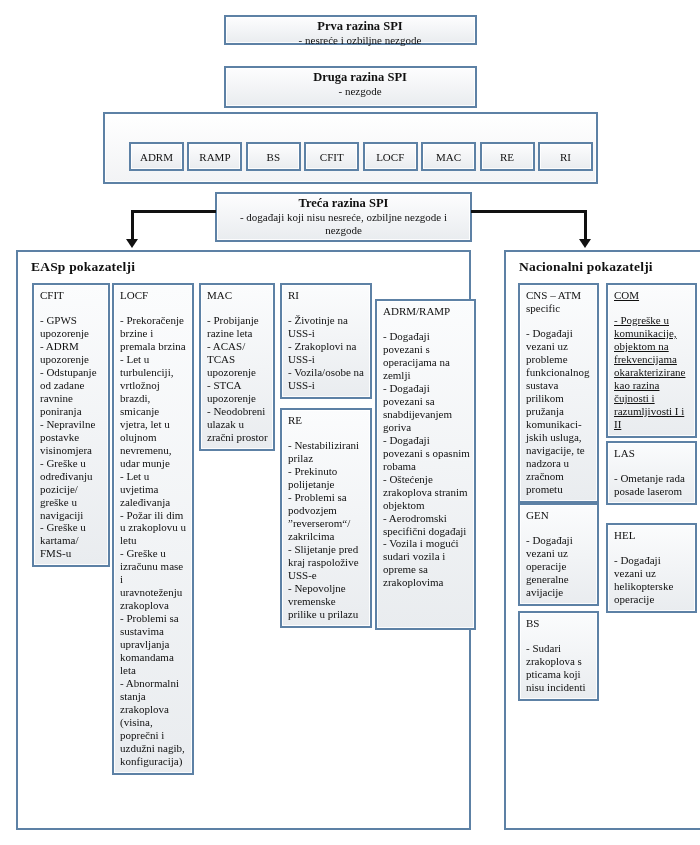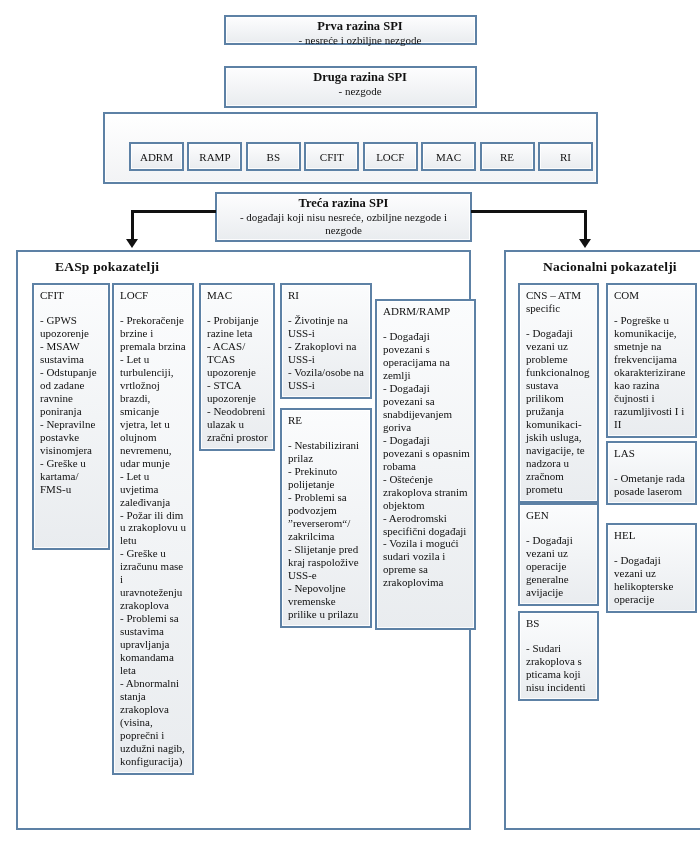--- a/index.html
+++ b/index.html
@@ -23,21 +23,21 @@
     display:flex; align-items:flex-end; justify-content:space-between;
     padding:0 3px 11px 24px; box-shadow: inset 0 0 0 1px rgba(255,255,255,.85);
   }
   .cat-box {
     width:55px; height:29px; border:2px solid var(--box-border,#5d81a5);
     background:linear-gradient(180deg,#fdfdfe,#e9ecef);
     display:flex; align-items:center; justify-content:center;
     font-size:11px; box-shadow: inset 0 0 0 1px rgba(255,255,255,.85);
   }
 
-  .panel { position:absolute; border:2px solid var(--box-border,#5d81a5); background:#fff;padding-left:24px; }
+  .panel { position:absolute; border:2px solid var(--box-border,#5d81a5); background:#fff; }
   .panel-header { font-weight:bold; font-size:13.5px; padding:7px 0 0 13px; letter-spacing:.2px; }
 
   .mini {
     position:absolute; border:2px solid var(--box-border,#5d81a5);
     background:linear-gradient(180deg,#fbfcfd 0%, #e9ecef 100%);
     font-size:11px; line-height:1.18; padding:4px 4px 5px 6px;
     box-shadow: inset 0 0 0 1px rgba(255,255,255,.85);
   }
   .mini-title { margin-bottom:12px; }
   .mini-items div { margin:0; }
@@ -90,23 +90,24 @@
   <div class="v-line" style="left:584px; top:210px; height:30px;"></div>
   <div class="arrow-head" style="left:579px; top:239px;"></div>
 
   <div class="panel" style="left:16px; top:250px; width:455px; height:580px;">
     <div class="panel-header">EASp pokazatelji</div>
 
     <div class="mini" style="left:14px; top:31px; width:78px; min-height:267px;">
       <div class="mini-title">CFIT</div>
       <div class="mini-items">
           <div>- GPWS upozorenje</div>
-          <div>- MSAW sustavima</div>
+          <div>- ADRM upozorenje</div>
           <div>- Odstupanje od zadane ravnine poniranja</div>
           <div>- Nepravilne postavke visinomjera</div>
+          <div>- Greške u određivanju pozicije/ greške u navigaciji</div>
           <div>- Greške u kartama/ FMS-u</div>
         </div>
     </div>
 
     <div class="mini" style="left:94px; top:31px; width:82px; min-height:470px;">
       <div class="mini-title">LOCF</div>
       <div class="mini-items">
           <div>- Prekoračenje brzine i premala brzina</div>
           <div>- Let u turbulenciji, vrtložnoj brazdi, smicanje vjetra, let u olujnom nevremenu, udar munje</div>
           <div>- Let u uvjetima zaleđivanja</div>
@@ -177,24 +178,24 @@
         </div>
     </div>
 
     <div class="mini" style="left:12px; top:359px; width:81px; min-height:84px;">
       <div class="mini-title">BS</div>
       <div class="mini-items">
           <div>- Sudari zrakoplova s pticama koji nisu incidenti</div>
         </div>
     </div>
 
-    <div class="mini" style="left:100px; top:31px; width:91px; min-height:146px;">
+    <div class="mini" style="left:100px; top:31px; width:91px; min-height:146px;text-decoration:underline;">
       <div class="mini-title">COM</div>
       <div class="mini-items">
-          <div>- Pogreške u komunikacije, smetnje na frekvencijama okarakterizirane kao razina čujnosti i razumljivosti I i II</div>
+          <div>- Pogreške u komunikacije, objektom na frekvencijama okarakterizirane kao razina čujnosti i razumljivosti I i II</div>
         </div>
     </div>
 
     <div class="mini" style="left:100px; top:189px; width:91px; min-height:60px;">
       <div class="mini-title">LAS</div>
       <div class="mini-items">
           <div>- Ometanje rada posade laserom</div>
         </div>
     </div>
 

